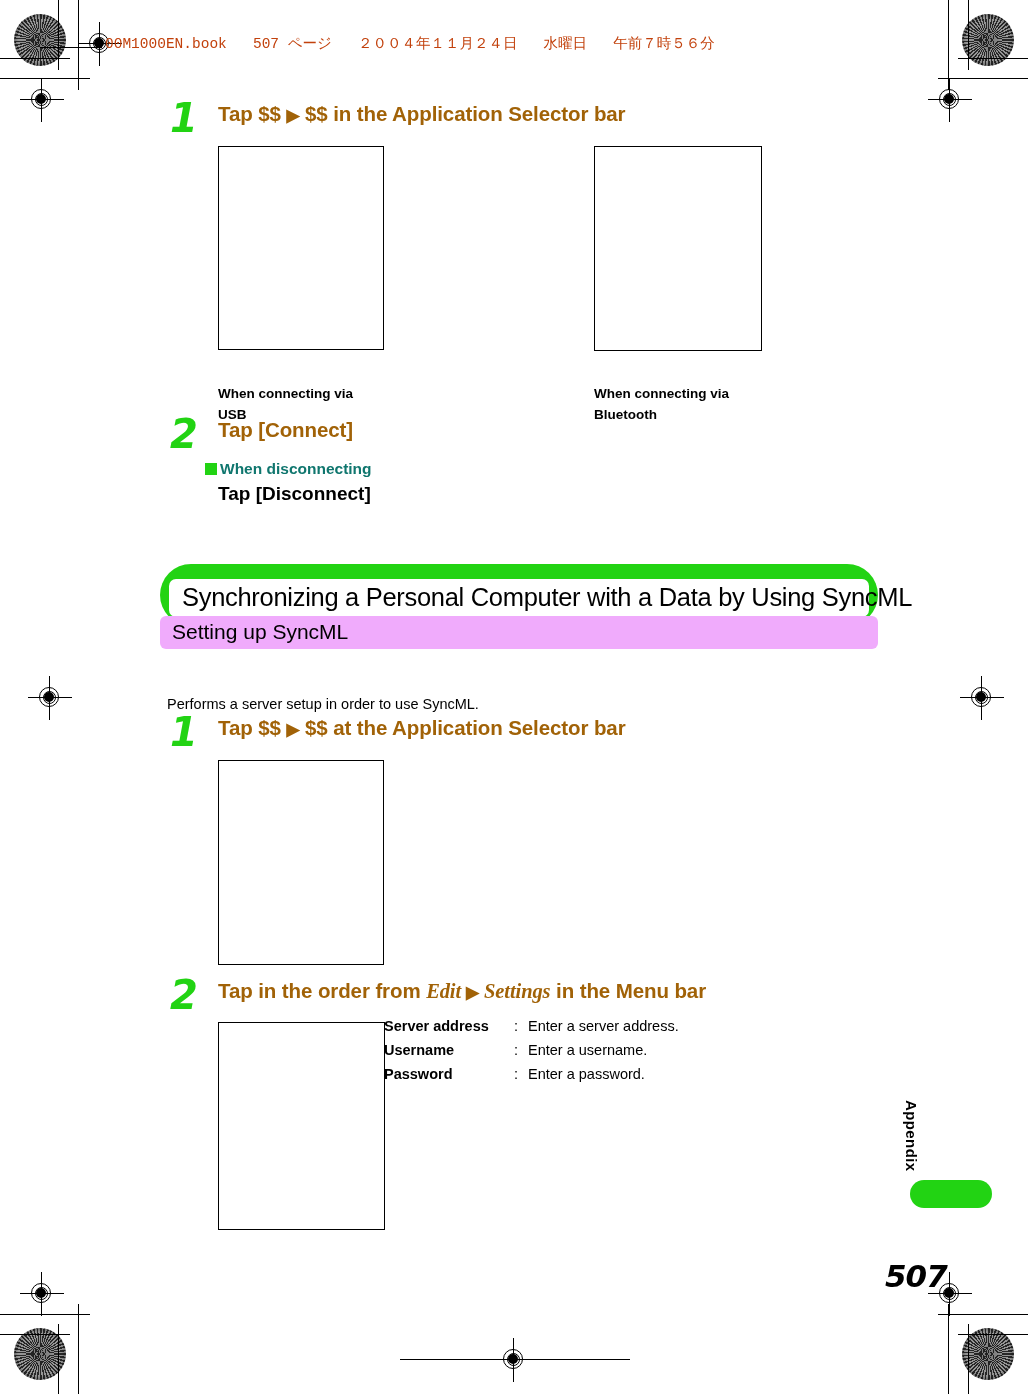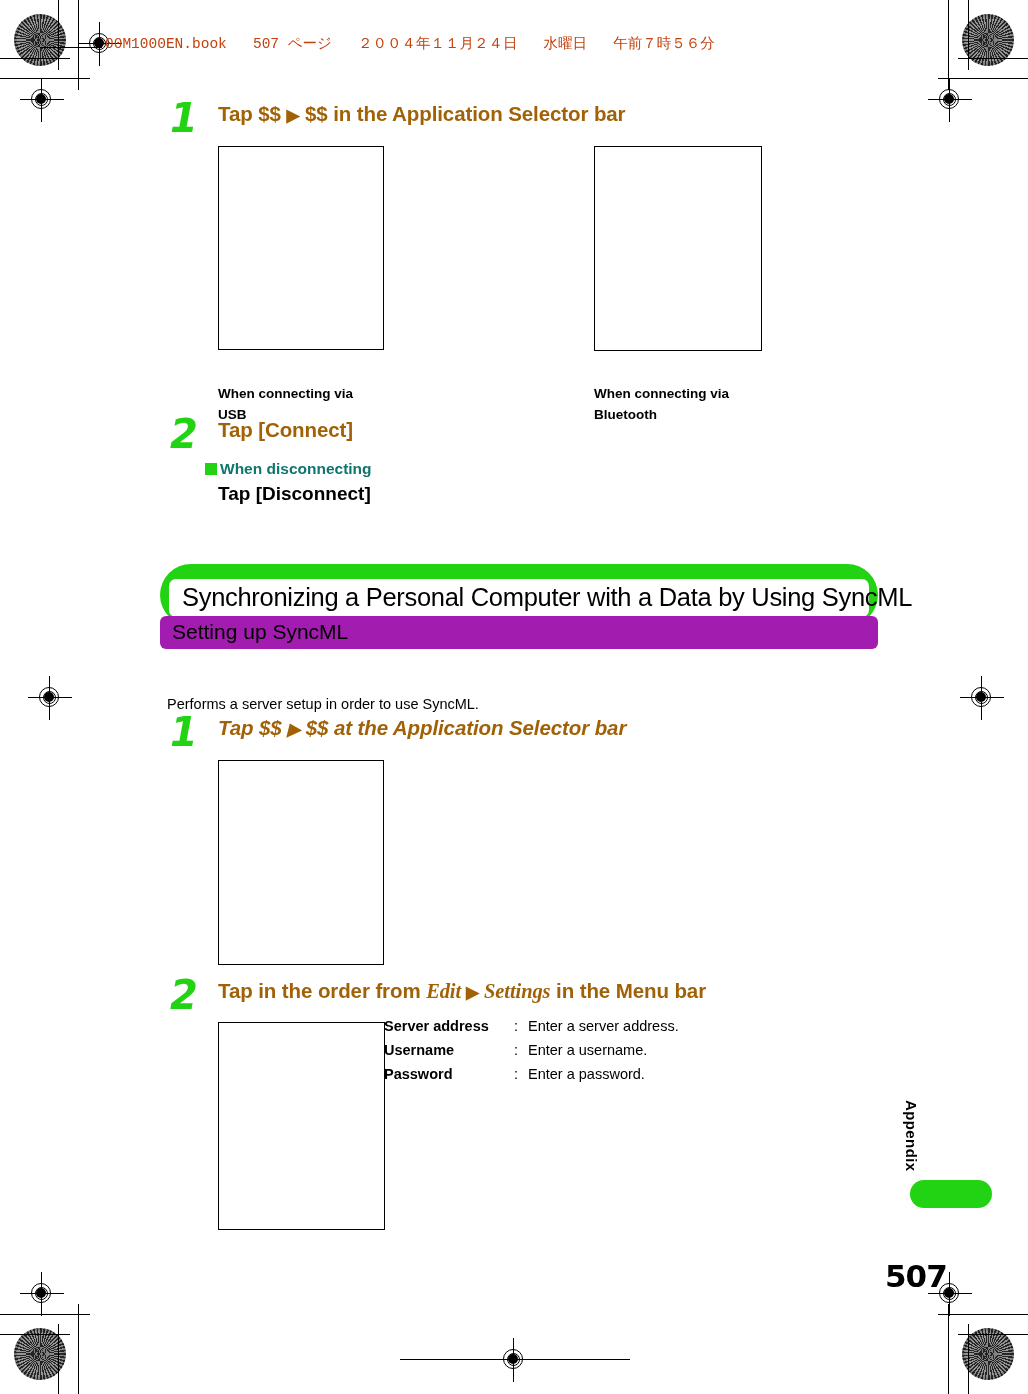--- a/index.html
+++ b/index.html
@@ -93,21 +93,21 @@
     background:#fff;border-radius:7px;
   }
   .banner-text{
     position:absolute;left:13px;top:4px;
     font-size:25.5px;color:#000;white-space:nowrap;letter-spacing:-0.3px;
   }
 
   
   .subbanner{
     position:absolute;left:160px;top:616px;width:718px;height:33px;
-    background:#a21caf;border-radius:6px;
+    background:#f0abfc;border-radius:6px;
   }
   .subbanner-text{
     position:absolute;left:12px;top:4px;font-size:21px;color:#000;white-space:nowrap;
   }
 
   .para{position:absolute;font-size:14.5px;color:#000;white-space:nowrap;margin-top:36px;}
   .bullet-row{position:absolute;font-size:12.5px;color:#000;white-space:nowrap;}
   .bullet-row .bdot{display:inline-block;width:14px;}
 
   
@@ -123,21 +123,21 @@
     font-size:15px;font-weight:bold;color:#000;
     writing-mode:vertical-rl;letter-spacing:0.4px;
   }
   .side-tab{
     position:absolute;left:910px;top:1180px;width:82px;height:28px;
     background:#22d313;border-radius:14px;
   }
   .page-no{
     position:absolute;left:885px;top:1258px;
     font-family:"DejaVu Sans", sans-serif;
-    font-size:31px;font-weight:bold;color:#000;letter-spacing:-1px;
+    font-size:31px;font-weight:bold;font-style:italic;color:#000;letter-spacing:-1px;
   }
 </style>
 </head>
 <body>
 
 <div>
 
   <div class="rosette" style="left:14px;top:14px;"></div>
   <div class="rosette" style="left:962px;top:14px;"></div>
   <div class="rosette" style="left:14px;top:1328px;"></div>
@@ -263,21 +263,21 @@
   </div>
 
   <div class="subbanner">
     <div class="subbanner-text">Setting up SyncML</div>
   </div>
 
   <div class="para" style="left:167px;top:660px;">Performs a server setup in order to use SyncML.</div>
 
   <div class="step">
     <div class="step-num" style="left:170px;top:712px;">1</div>
-    <div class="step-title" style="left:218px;top:716px;font-style:italic;">
+    <div class="step-title" style="left:218px;top:716px;">
       <span>Tap $$ </span><span class="arrow">▶</span><span> $$ at the Application Selector bar</span>
     </div>
   </div>
 
   <div class="shot-box" style="left:218px;top:760px;width:166px;height:205px;"></div>
 
   <div class="step">
     <div class="step-num" style="left:170px;top:975px;">2</div>
     <div class="step-title" style="left:218px;top:979px;">
       <span>Tap in the order from </span><span class="ital">Edit</span><span class="arrow" style="padding:0 5px;">▶</span><span class="ital">Settings</span><span> in the Menu bar</span>

